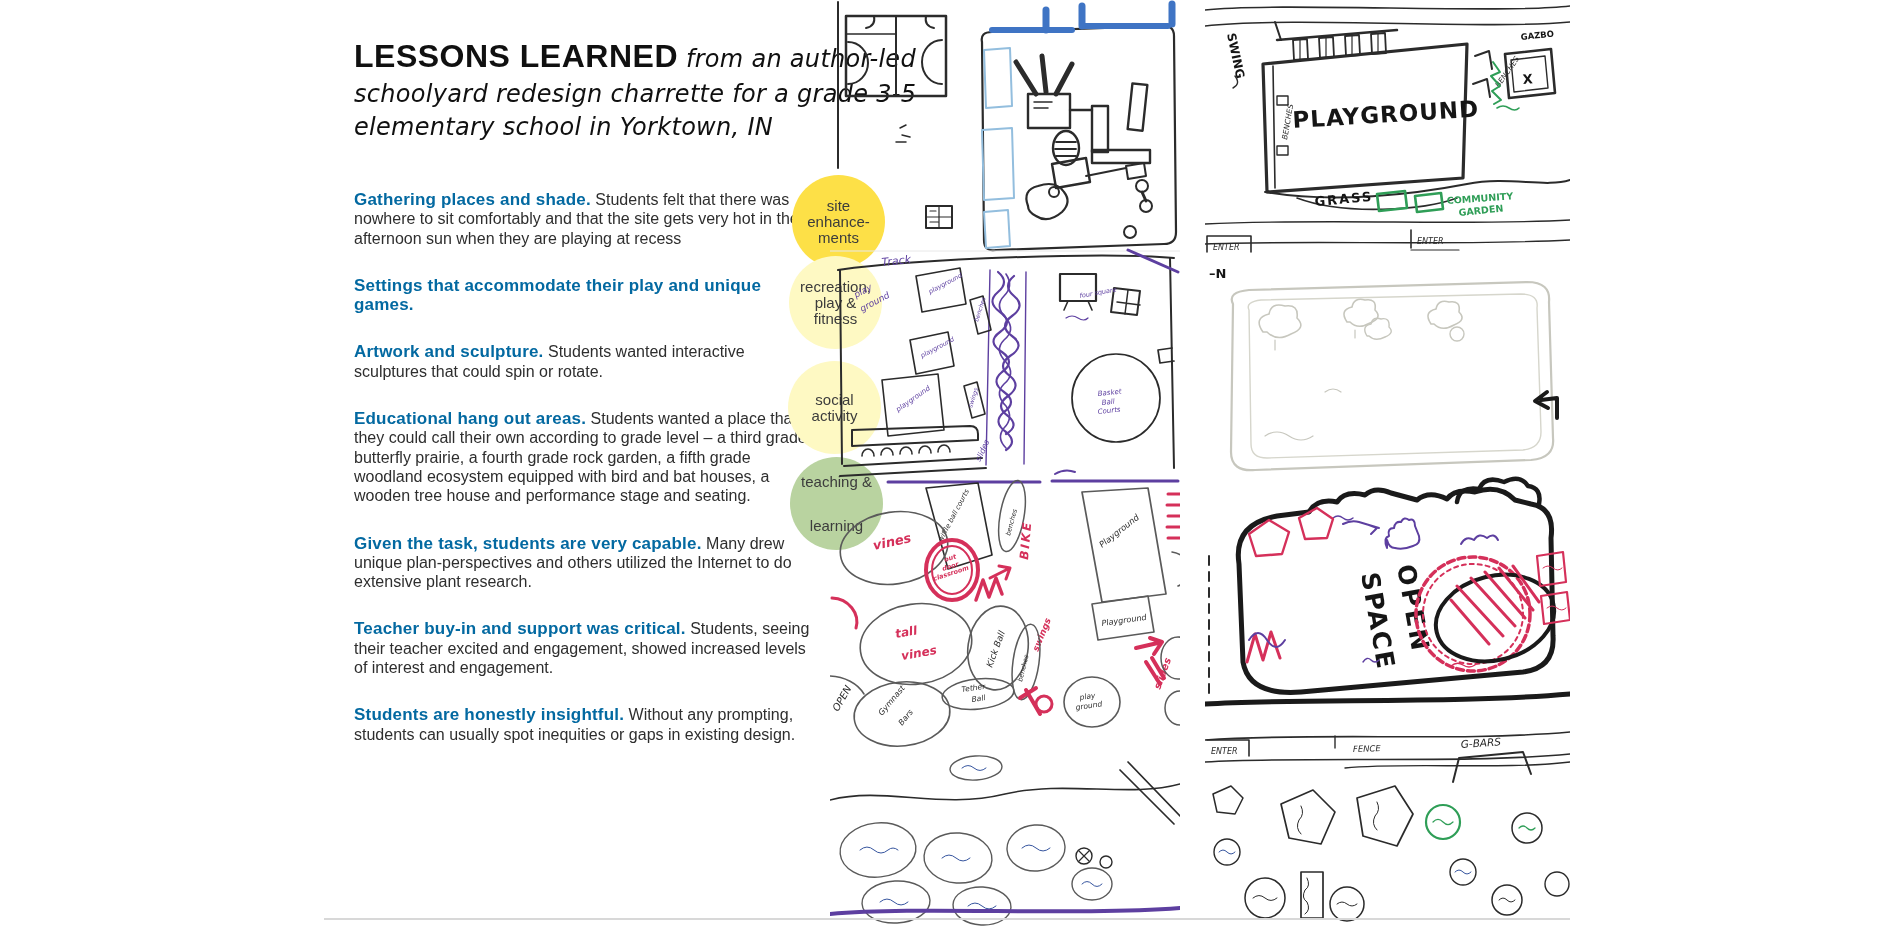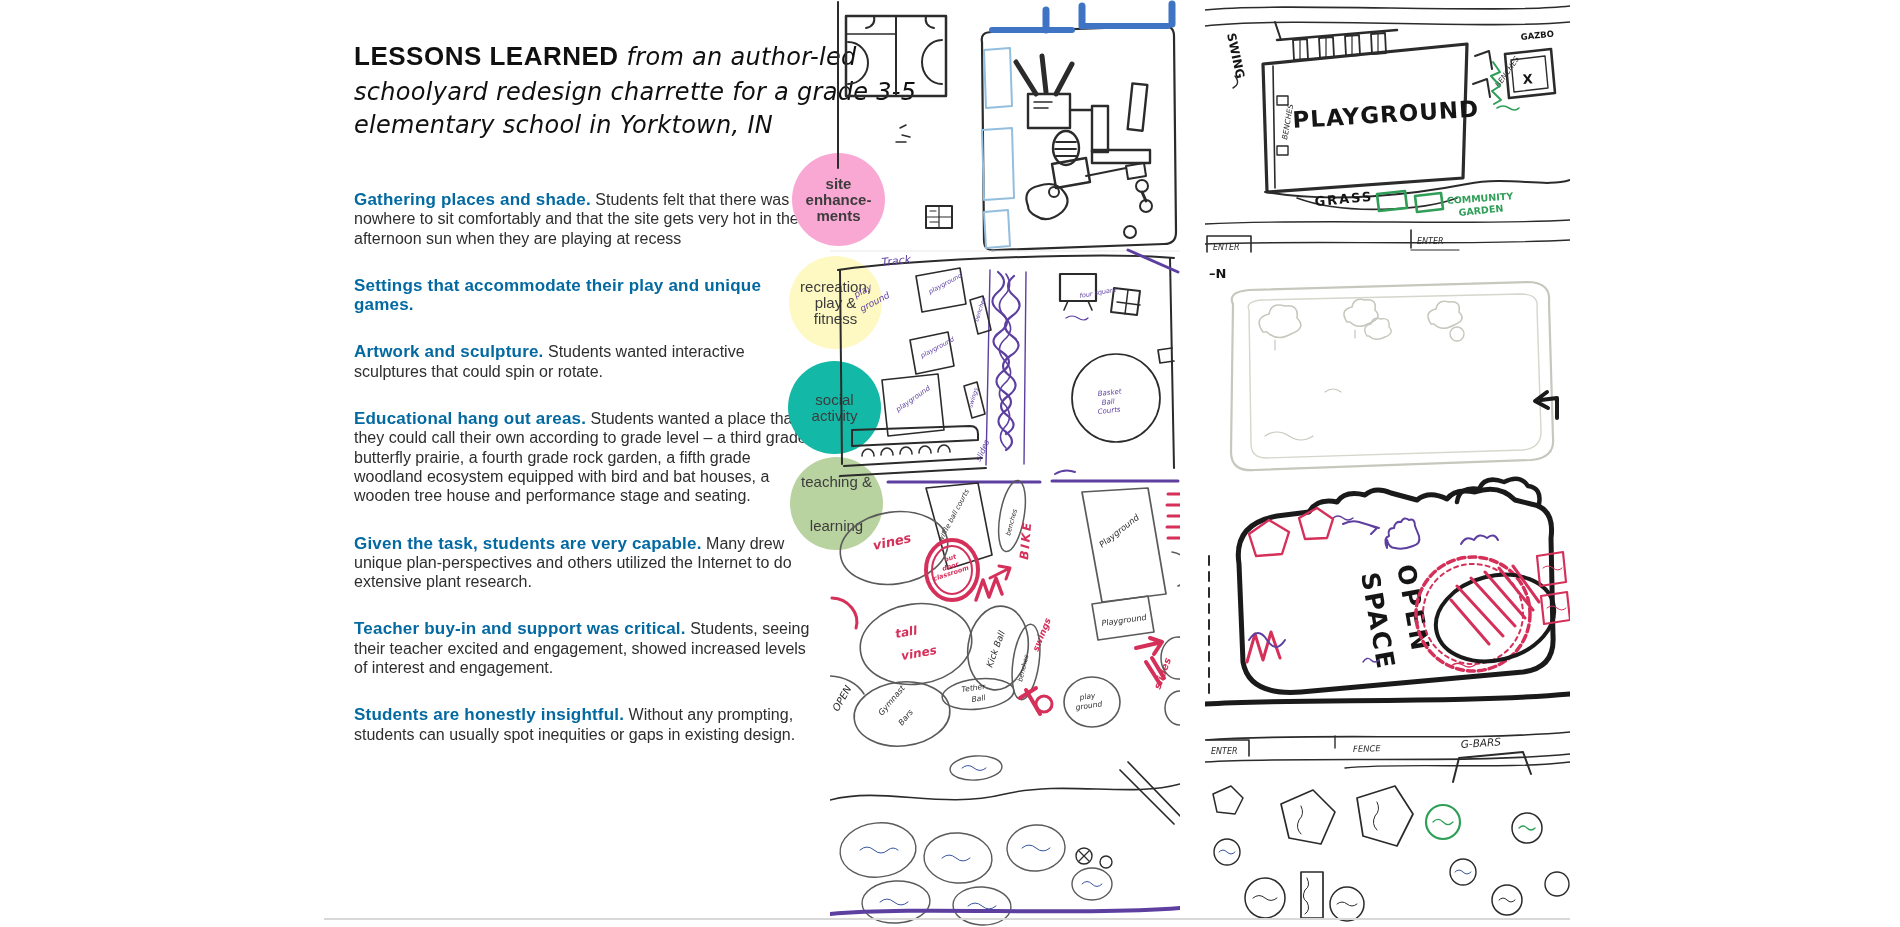--- a/index.html
+++ b/index.html
@@ -2,21 +2,21 @@
 <html><head>
 <meta charset="utf-8">
 <style>
   html,body{margin:0;padding:0;background:#ffffff;}
   body{width:1900px;height:927px;overflow:hidden;font-family:"Liberation Sans",sans-serif;}
   .poster{position:relative;width:1900px;height:927px;background:#fff;}
 
   
   .title-block{position:absolute;left:354px;top:40px;width:470px;color:#101010;}
   .t-line{line-height:33px;white-space:nowrap;}
-  .t-bold{font-family:"Liberation Sans",sans-serif;font-weight:bold;font-size:26px;letter-spacing:.5px;}
+  .t-bold{font-family:"Liberation Sans",sans-serif;font-weight:bold;font-size:32px;letter-spacing:.5px;}
   .t-hand{font-family:"DejaVu Sans",sans-serif;font-style:italic;font-size:24px;letter-spacing:.3px;}
 
   
   .sections{position:absolute;left:354px;top:190px;width:458px;}
   .sections p{margin:0 0 28px 0;font-size:16px;line-height:19.3px;color:#2e2e2e;}
   .sections strong{font-size:17px;color:#0369a1;letter-spacing:.2px;}
 
   
   .legend-circle{position:absolute;width:93px;height:93px;border-radius:50%;
     display:flex;flex-direction:column;justify-content:center;align-items:center;
@@ -55,31 +55,31 @@
   <div class="sections">
     <p><strong>Gathering places and shade.</strong> <span> Students felt that there was nowhere to sit comfortably and that the site gets very hot in the afternoon sun when they are playing at recess</span></p>
     <p><strong>Settings that accommodate their play and unique games.</strong></p>
     <p><strong>Artwork and sculpture.</strong> <span>Students wanted interactive sculptures that could spin or rotate.</span></p>
     <p><strong>Educational hang out areas.</strong> <span>Students wanted a place that they could call their own according to grade level – a third grade butterfly prairie, a fourth grade rock garden, a fifth grade woodland ecosystem equipped with bird and bat houses, a wooden tree house and performance stage and seating.</span></p>
     <p><strong>Given the task, students are very capable.</strong> <span>Many drew unique plan-perspectives and others utilized the Internet to do extensive plant research.</span></p>
     <p><strong>Teacher buy-in and support was critical.</strong> <span>Students, seeing their teacher excited and engagement, showed increased levels of interest and engagement.</span></p>
     <p><strong>Students are honestly insightful.</strong> <span>Without any prompting, students can usually spot inequities or gaps in existing design.</span></p>
   </div>
 
-  <div class="legend-circle" style="left: 792px; top: 153px; background: #f9a8d4; font-weight: bold;">
+  <div class="legend-circle" style="left: 792px; top: 175px; background: #fde047;">
     <span class="cl">site</span>
     <span class="cl">enhance-</span>
     <span class="cl">ments</span>
   </div>
   <div class="legend-circle" style="left: 789px; top: 256px; background: #fef9c3;">
     <span class="cl">recreation,</span>
     <span class="cl">play &amp;</span>
     <span class="cl">fitness</span>
   </div>
-  <div class="legend-circle" style="left: 788px; top: 361px; background: #14b8a6;">
+  <div class="legend-circle" style="left: 788px; top: 361px; background: #fef9c3;">
     <span class="cl">social</span>
     <span class="cl">activity</span>
   </div>
   <div class="legend-circle" style="left: 790px; top: 457px; background: rgb(185, 211, 160); gap: 28px;">
     <span class="cl">teaching &amp;</span>
     <span class="cl">learning</span>
   </div>
 
   <svg class="sk" style="left:830px" width="350" height="927" viewBox="0 0 350 927">
 

